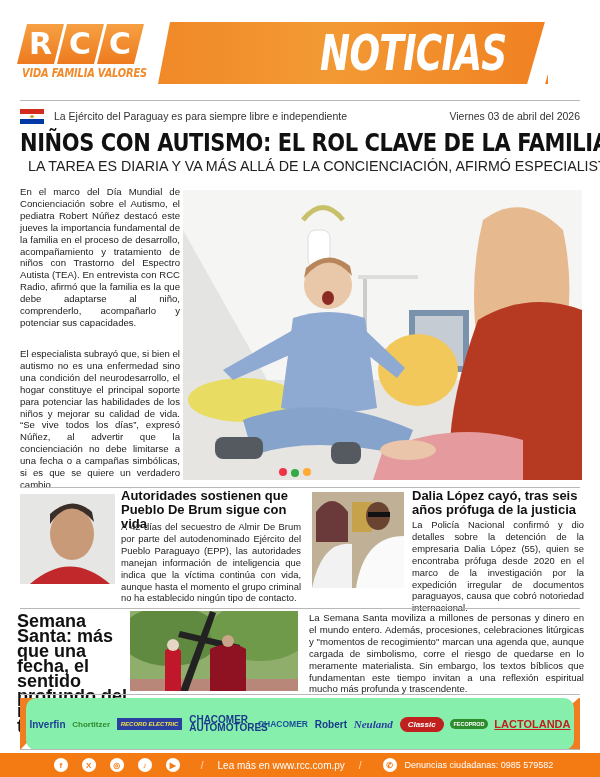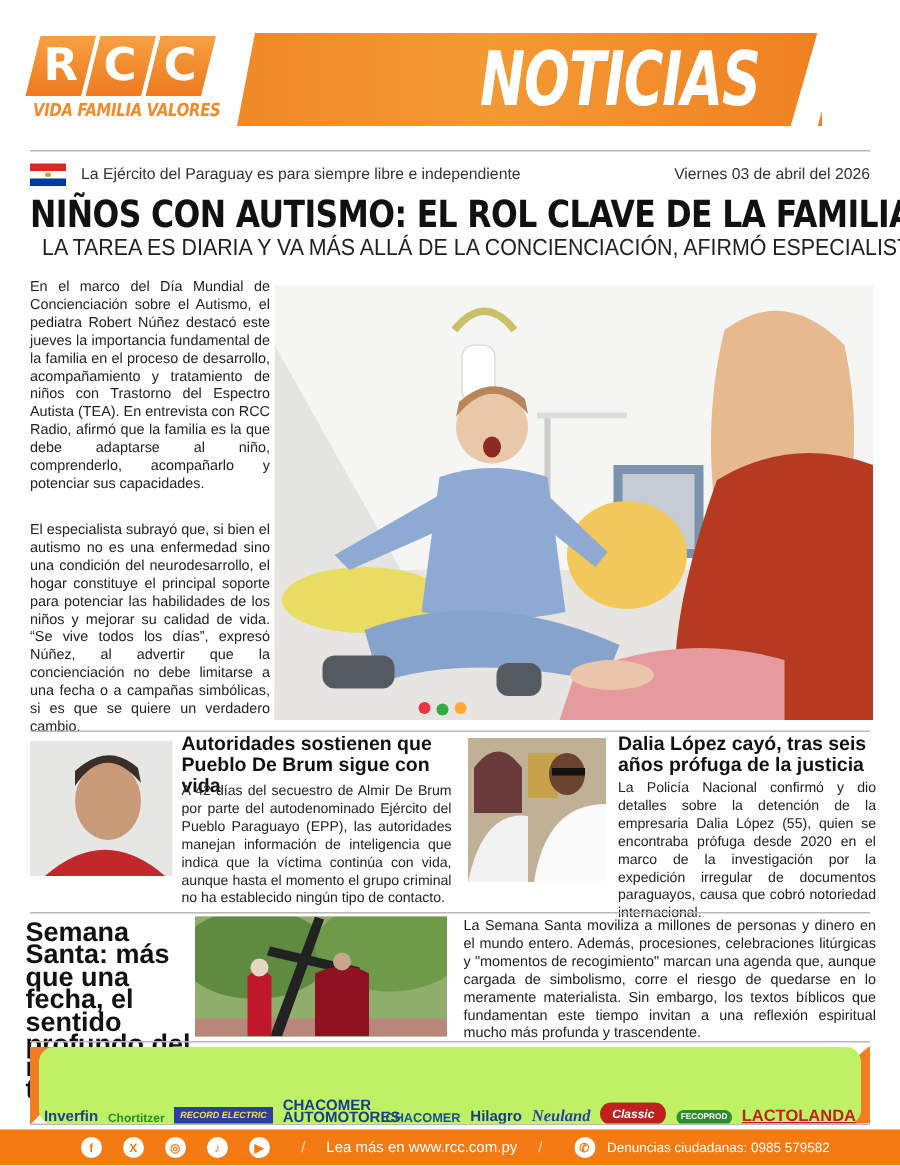--- a/index.html
+++ b/index.html
@@ -39,21 +39,21 @@
   .hero { position: absolute; left: 183px; top: 190px; width: 399px; height: 290px; overflow: hidden; background: linear-gradient(180deg,#f4f4f2 0%, #eceae6 60%, #d9d6d0 100%); }
 
   
   .story-photo { position: absolute; overflow: hidden; }
   .story-title { position: absolute; font-weight: bold; font-size: 13px; line-height: 14px; color: #111; }
   .story-body { position: absolute; font-size: 9.4px; line-height: 11.9px; text-align: justify; color: #222; }
 
   .sponsors { position: absolute; left: 20px; top: 698px; width: 560px; height: 52px; background: #fff; border-bottom: 1px solid #b8b8b8; overflow: hidden; }
   .sp-corner-l { position: absolute; left: 0; top: 0; width: 50px; height: 52px; background: #f07d1f; clip-path: polygon(0 0, 100% 0, 0 100%); }
   .sp-corner-r { position: absolute; right: 0; bottom: 0; width: 60px; height: 52px; background: #f07d1f; clip-path: polygon(100% 0, 100% 100%, 0 100%); }
-  .sp-inner { position: absolute; left: 6px; top: 0; width: 548px; height: 52px; display: flex; align-items: flex-end; justify-content: space-around; background: #bef264; border-radius: 10px; }
+  .sp-inner { position: absolute; left: 6px; top: 0; width: 548px; height: 52px; display: flex; align-items: center; justify-content: space-around; background: #86efac; border-radius: 10px; }
   .sp { font-size: 10px; font-weight: bold; white-space: nowrap; }
 
   .footer { position: absolute; left: 0; top: 753px; width: 600px; height: 24px; background: #f47a14; display: flex; align-items: center; justify-content: center; color: #fff; font-size: 10px; }
   .soc { width: 14px; height: 14px; border-radius: 50%; background: #fff; color: #f47a14; font-size: 8px; font-weight: bold; display: inline-flex; align-items: center; justify-content: center; margin: 0 7px; }
   .sep { margin: 0 14px; opacity: 0.7; }
 </style>
 </head>
 <body>
 
 <div class="masthead">
@@ -176,21 +176,21 @@
 
 <div class="sponsors">
   <div class="sp-corner-l"></div>
   <div class="sp-corner-r"></div>
   <div class="sp-inner">
     <span class="sp" style="color:#1c3f94">Inverfin</span>
     <span class="sp" style="color:#2e8b2e;font-size:8px">Chortitzer</span>
     <span class="sp" style="color:#f3e04a;background:#2a3f9f;font-size:6px;padding:3px 4px;font-style:italic">RECORD ELECTRIC</span>
     <span class="sp" style="color:#1a3a8a;font-size:10px;width:62px;white-space:normal;line-height:8px">CHACOMER AUTOMOTORES</span>
     <span class="sp" style="color:#1a4f9a;font-size:8.5px">CHACOMER</span>
-    <span class="sp" style="color:#1a3a8a;font-size:10px">Hilagro</span>
+    <span class="sp" style="color:#1a3a8a;font-size:10px">Robert</span>
     <span class="sp" style="color:#2a3f9f;font-style:italic;font-family:'Liberation Serif',serif;font-size:11px">Neuland</span>
     <span class="sp" style="color:#fff;background:#c0201e;border-radius:10px;padding:3px 8px;font-style:italic;font-size:8px">Classic</span>
     <span class="sp" style="color:#fff;background:#2e8b2e;border-radius:6px;padding:2px 3px;font-size:5.5px">FECOPROD</span>
     <span class="sp" style="color:#c0201e;text-decoration:underline;font-size:11px">LACTOLANDA</span>
   </div>
 </div>
 
 <div class="footer">
   <span class="soc">f</span>
   <span class="soc">X</span>

